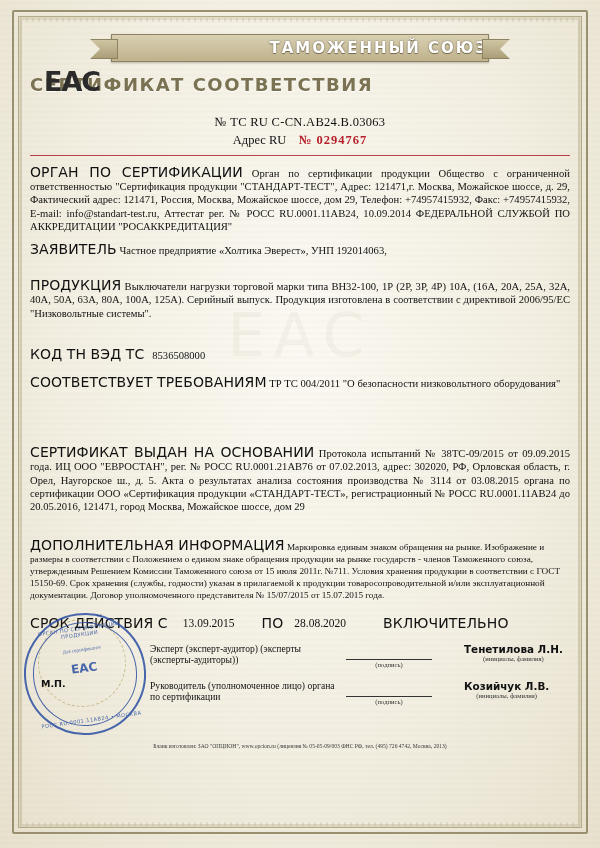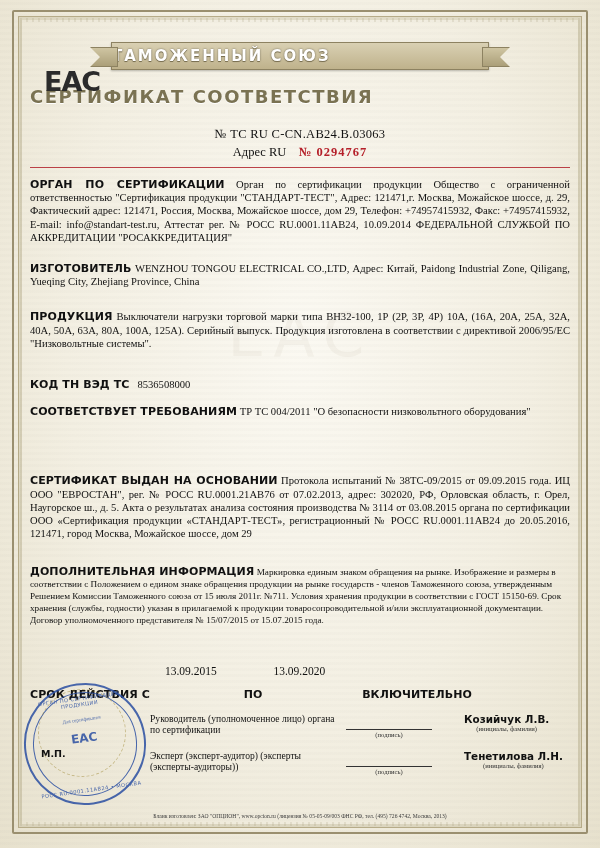--- a/index.html
+++ b/index.html
@@ -39,26 +39,26 @@
     -webkit-mask-composite:xor;mask-composite:exclude;
     pointer-events:none;
   }
   
   .content{
     position:absolute;left:30px;top:26px;right:30px;bottom:30px;
   }
   
   .ribbon{
     position:relative;
-    margin:16px auto;
+    margin:8px auto;
     width:376px;
     height:26px;
     background:linear-gradient(180deg,#d9d0b3,#bfb28c);
     border:1px solid #8d8261;
-    display:flex;align-items:center;justify-content:flex-start;
+    display:flex;align-items:center;justify-content:flex-end;
     box-shadow:0 1px 2px rgba(0,0,0,0.25);
   }
   .ribbon:before,.ribbon:after{
     content:"";position:absolute;top:4px;width:26px;height:18px;
     background:linear-gradient(180deg,#cfc5a2,#ab9f79);
     border:1px solid #8d8261;
   }
   .ribbon:before{left:-22px;clip-path:polygon(0 0,100% 0,100% 100%,0 100%,10px 50%);}
   .ribbon:after{right:-22px;clip-path:polygon(0 0,100% 0,calc(100% - 10px) 50%,100% 100%,0 100%);}
   .ribbon-text{
@@ -90,21 +90,21 @@
     position:absolute;left:14px;top:40px;width:66px;height:46px;
   }
   .eac-logo .eac-text{
     font-family:"DejaVu Sans", sans-serif;
     font-weight:bold;font-size:27px;letter-spacing:-1px;color:#2b2b2b;
   }
   .body-text{
     font-size:10.6px;line-height:13.2px;text-align:justify;
   }
   .section{margin-top:10px;}
-  .lbl{font-weight:bold;font-family:"DejaVu Sans", sans-serif;font-size:11px;letter-spacing:.1px;margin-top:48px;}
+  .lbl{font-weight:normal;font-family:"DejaVu Sans", sans-serif;font-size:14px;letter-spacing:.1px;}
   .val{font-family:"Liberation Serif", serif;font-size:10.6px;}
   .small{font-size:9.2px;line-height:12px;}
   .validity{
     margin-top:14px;
     display:flex;align-items:center;gap:1px;
     font-size:10.6px;
   }
   .validity .lbl{white-space:nowrap;}
   .date{font-size:11.5px;}
   .sign-area{
@@ -183,25 +183,25 @@
       <span class="series-red">№ 0294767</span>
     </div>
 
     <div class="hr-red"></div>
 
     <div class="section body-text">
       <span class="lbl">ОРГАН ПО СЕРТИФИКАЦИИ</span>
       <span class="val">Орган по сертификации продукции Общество с ограниченной ответственностью "Сертификация продукции "СТАНДАРТ-ТЕСТ", Адрес: 121471,г. Москва, Можайское шоссе, д. 29, Фактический адрес: 121471, Россия, Москва, Можайское шоссе, дом 29, Телефон: +74957415932, Факс: +74957415932, E-mail: info@standart-test.ru, Аттестат рег. № РОСС RU.0001.11АВ24, 10.09.2014 ФЕДЕРАЛЬНОЙ СЛУЖБОЙ ПО АККРЕДИТАЦИИ "РОСАККРЕДИТАЦИЯ"</span>
     </div>
 
-
-    <div class="section body-text" style="margin-top:18px;">
-      <span class="lbl">ИЗГОТОВИТЕЛЬ</span>
-      <span class="val">WENZHOU TONGOU ELECTRICAL CO.,LTD, Адрес: Китай, Paidong Industrial Zone, Qiligang, Yueqing City, Zhejiang Province, China</span>
-    </div>
+    <div class="section body-text">
+      <span class="lbl">ЗАЯВИТЕЛЬ</span>
+      <span class="val">Частное предприятие «Холтика Эверест», УНП 192014063,</span>
+    </div>
+
 
     <div class="section body-text" style="margin-top:22px;">
       <span class="lbl">ПРОДУКЦИЯ</span>
       <span class="val">Выключатели нагрузки торговой марки  типа             ВН32-100, 1Р (2Р, 3Р, 4Р) 10А, (16А, 20А,  25А, 32А, 40А, 50А, 63А, 80А, 100А,  125А). Серийный выпуск. Продукция изготовлена в соответствии с директивой 2006/95/ЕС "Низковольтные системы".</span>
     </div>
 
     <div class="section body-text" style="margin-top:28px;">
       <span class="lbl">КОД ТН ВЭД ТС</span>
       &nbsp;
       <span class="val">8536508000</span>
@@ -219,57 +219,57 @@
 
     <div class="section small" style="margin-top:26px;">
       <span class="lbl">ДОПОЛНИТЕЛЬНАЯ ИНФОРМАЦИЯ</span>
       <span>Маркировка единым знаком обращения на рынке. Изображение и размеры в соответствии с Положением о едином знаке обращения продукции на рынке государств - членов Таможенного союза, утвержденным Решением Комиссии Таможенного союза от 15 июля 2011г. №711. Условия хранения продукции в соответствии с ГОСТ 15150-69. Срок хранения (службы, годности) указан в прилагаемой к продукции товаросопроводительной и/или эксплуатационной документации. Договор уполномоченного представителя № 15/07/2015 от 15.07.2015 года.</span>
     </div>
 
     <div class="validity">
       <span class="lbl">СРОК ДЕЙСТВИЯ С</span>
       <span class="date" style="margin-left:14px;">13.09.2015</span>
       <span class="lbl" style="margin-left:26px;">ПО</span>
-      <span class="date" style="margin-left:10px;">13.09.2020</span>
+      <span class="date" style="margin-left:10px;">28.08.2020</span>
       <span class="lbl" style="margin-left:36px;">ВКЛЮЧИТЕЛЬНО</span>
     </div>
 
     <div class="sign-area">
 
       <div class="stamp">
         <div class="stamp-top">ОРГАН ПО СЕРТИФИКАЦИИ ПРОДУКЦИИ</div>
         <div class="stamp-sub">Для сертификатов</div>
         <div class="stamp-mid">ЕАС</div>
         <div class="stamp-bottom">РОСС RU.0001.11АВ24  •  МОСКВА</div>
       </div>
       <div class="gold-seal"></div>
 
       <div class="mp">М.П.</div>
 
       <div class="sign-row" style="margin-left:120px;">
+        <div class="sign-role">Эксперт (эксперт-аудитор) (эксперты (эксперты-аудиторы))</div>
+        <div>
+          <div class="sign-line"></div>
+          <div class="sign-caption">(подпись)</div>
+        </div>
+        <div style="margin-left:26px;">
+          <div class="sign-name">Тенетилова Л.Н.</div>
+          <div class="sign-name-cap">(инициалы, фамилия)</div>
+        </div>
+      </div>
+
+      <div class="sign-row" style="margin-left:120px;">
         <div class="sign-role">Руководитель (уполномоченное лицо) органа по сертификации</div>
         <div>
           <div class="sign-line"></div>
           <div class="sign-caption">(подпись)</div>
         </div>
         <div style="margin-left:26px;">
           <div class="sign-name">Козийчук Л.В.</div>
           <div class="sign-name-cap">(инициалы, фамилия)</div>
         </div>
       </div>
 
-      <div class="sign-row" style="margin-left:120px;">
-        <div class="sign-role">Эксперт (эксперт-аудитор) (эксперты (эксперты-аудиторы))</div>
-        <div>
-          <div class="sign-line"></div>
-          <div class="sign-caption">(подпись)</div>
-        </div>
-        <div style="margin-left:26px;">
-          <div class="sign-name">Тенетилова Л.Н.</div>
-          <div class="sign-name-cap">(инициалы, фамилия)</div>
-        </div>
-      </div>
-
       <div class="footer">Бланк изготовлен: ЗАО "ОПЦИОН", www.opcion.ru (лицензия № 05-05-09/003 ФНС РФ, тел. (495) 726 4742, Москва, 2013)</div>
     </div>
 
   </div>
 </div>
 
 </body></html>

